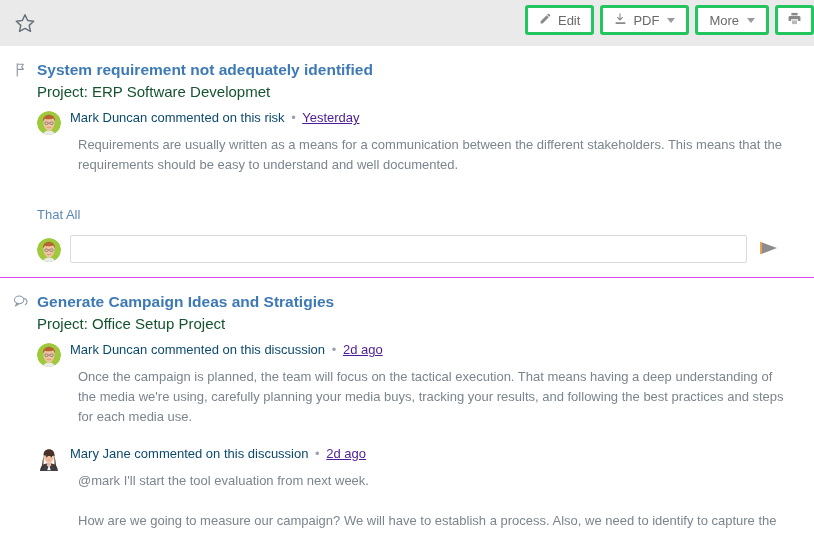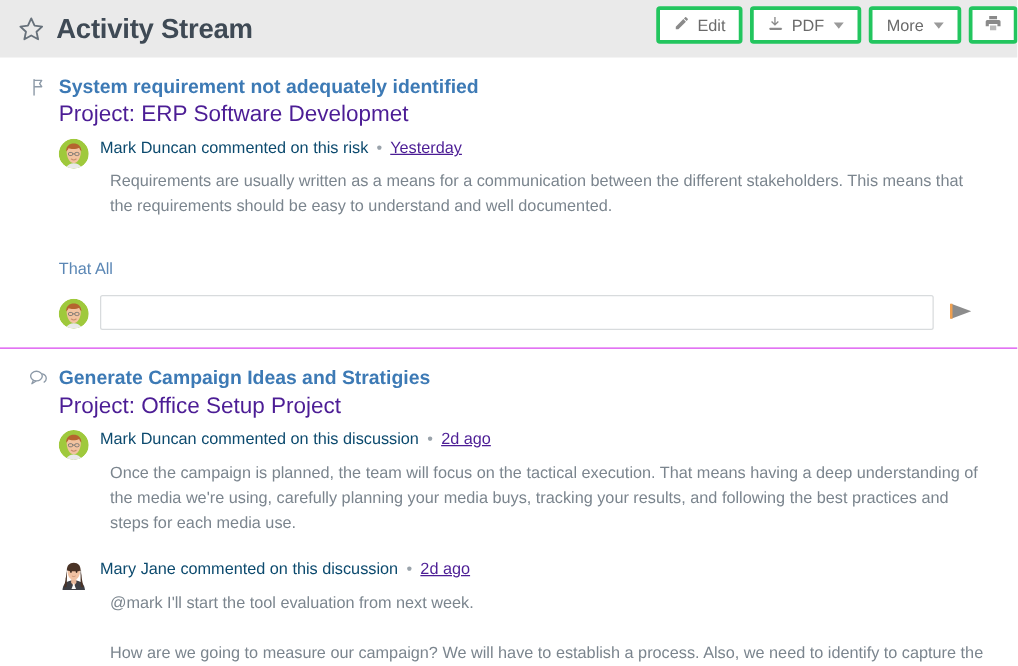--- a/index.html
+++ b/index.html
@@ -61,21 +61,21 @@
     border-left: 4.5px solid transparent;
     border-right: 4.5px solid transparent;
     border-top: 5px solid #9a9a9a;
     margin-left: 2px;
   }
   .btn-icon-only { padding: 0 9px; }
 
   
   .stream { background: #fff; }
   .activity {
-    padding: 14px 16px 0 22px;
+    padding: 14px 16px 0 12px;
     position: relative;
   }
   .activity + .activity { border-top: 1px solid #d946ef; margin-top: 14px; }
 
   .activity-head {
     display: flex;
     align-items: flex-start;
     gap: 8px;
   }
   .type-icon {
@@ -86,22 +86,22 @@
     justify-content: center;
   }
   .activity-title {
     font-size: 15.5px;
     font-weight: bold;
     color: #3d7ab5;
     line-height: 19px;
     cursor: pointer;
   }
   .activity-project {
-    font-size: 18px;
-    color: #4c1d95;
+    font-size: 15px;
+    color: #14532d;
     margin: 5px 0 0 25px;
     line-height: 15px;
   }
 
   
   .comments { margin: 10px 0 0 25px; }
   .comment {
     display: flex;
     gap: 9px;
     margin-bottom: 10px;
@@ -177,21 +177,20 @@
 <body>
 
 <div class="page-header">
 
   <div class="title-wrap">
     <span title="favorite">
       <svg class="star-icon" width="22" height="22" viewBox="0 0 24 24" fill="none" stroke="#67717b" stroke-width="1.6" stroke-linejoin="round">
         <polygon points="12,3 14.9,9.3 21.5,10.1 16.6,14.6 18,21.2 12,17.9 6,21.2 7.4,14.6 2.5,10.1 9.1,9.3"></polygon>
       </svg>
     </span>
-    <span class="page-title">Activity Stream</span>
   </div>
 
   <div class="toolbar">
 
     <div class="btn">
       <span>
         <svg width="13" height="13" viewBox="0 0 24 24" fill="#8a8a8a">
           <path d="M3 17.2V21h3.8L18 9.8 14.2 6 3 17.2zM20.7 7.1c.4-.4.4-1 0-1.4l-2.4-2.4c-.4-.4-1-.4-1.4 0l-1.8 1.8L19 8.9l1.7-1.8z"></path>
         </svg>
       </span>

